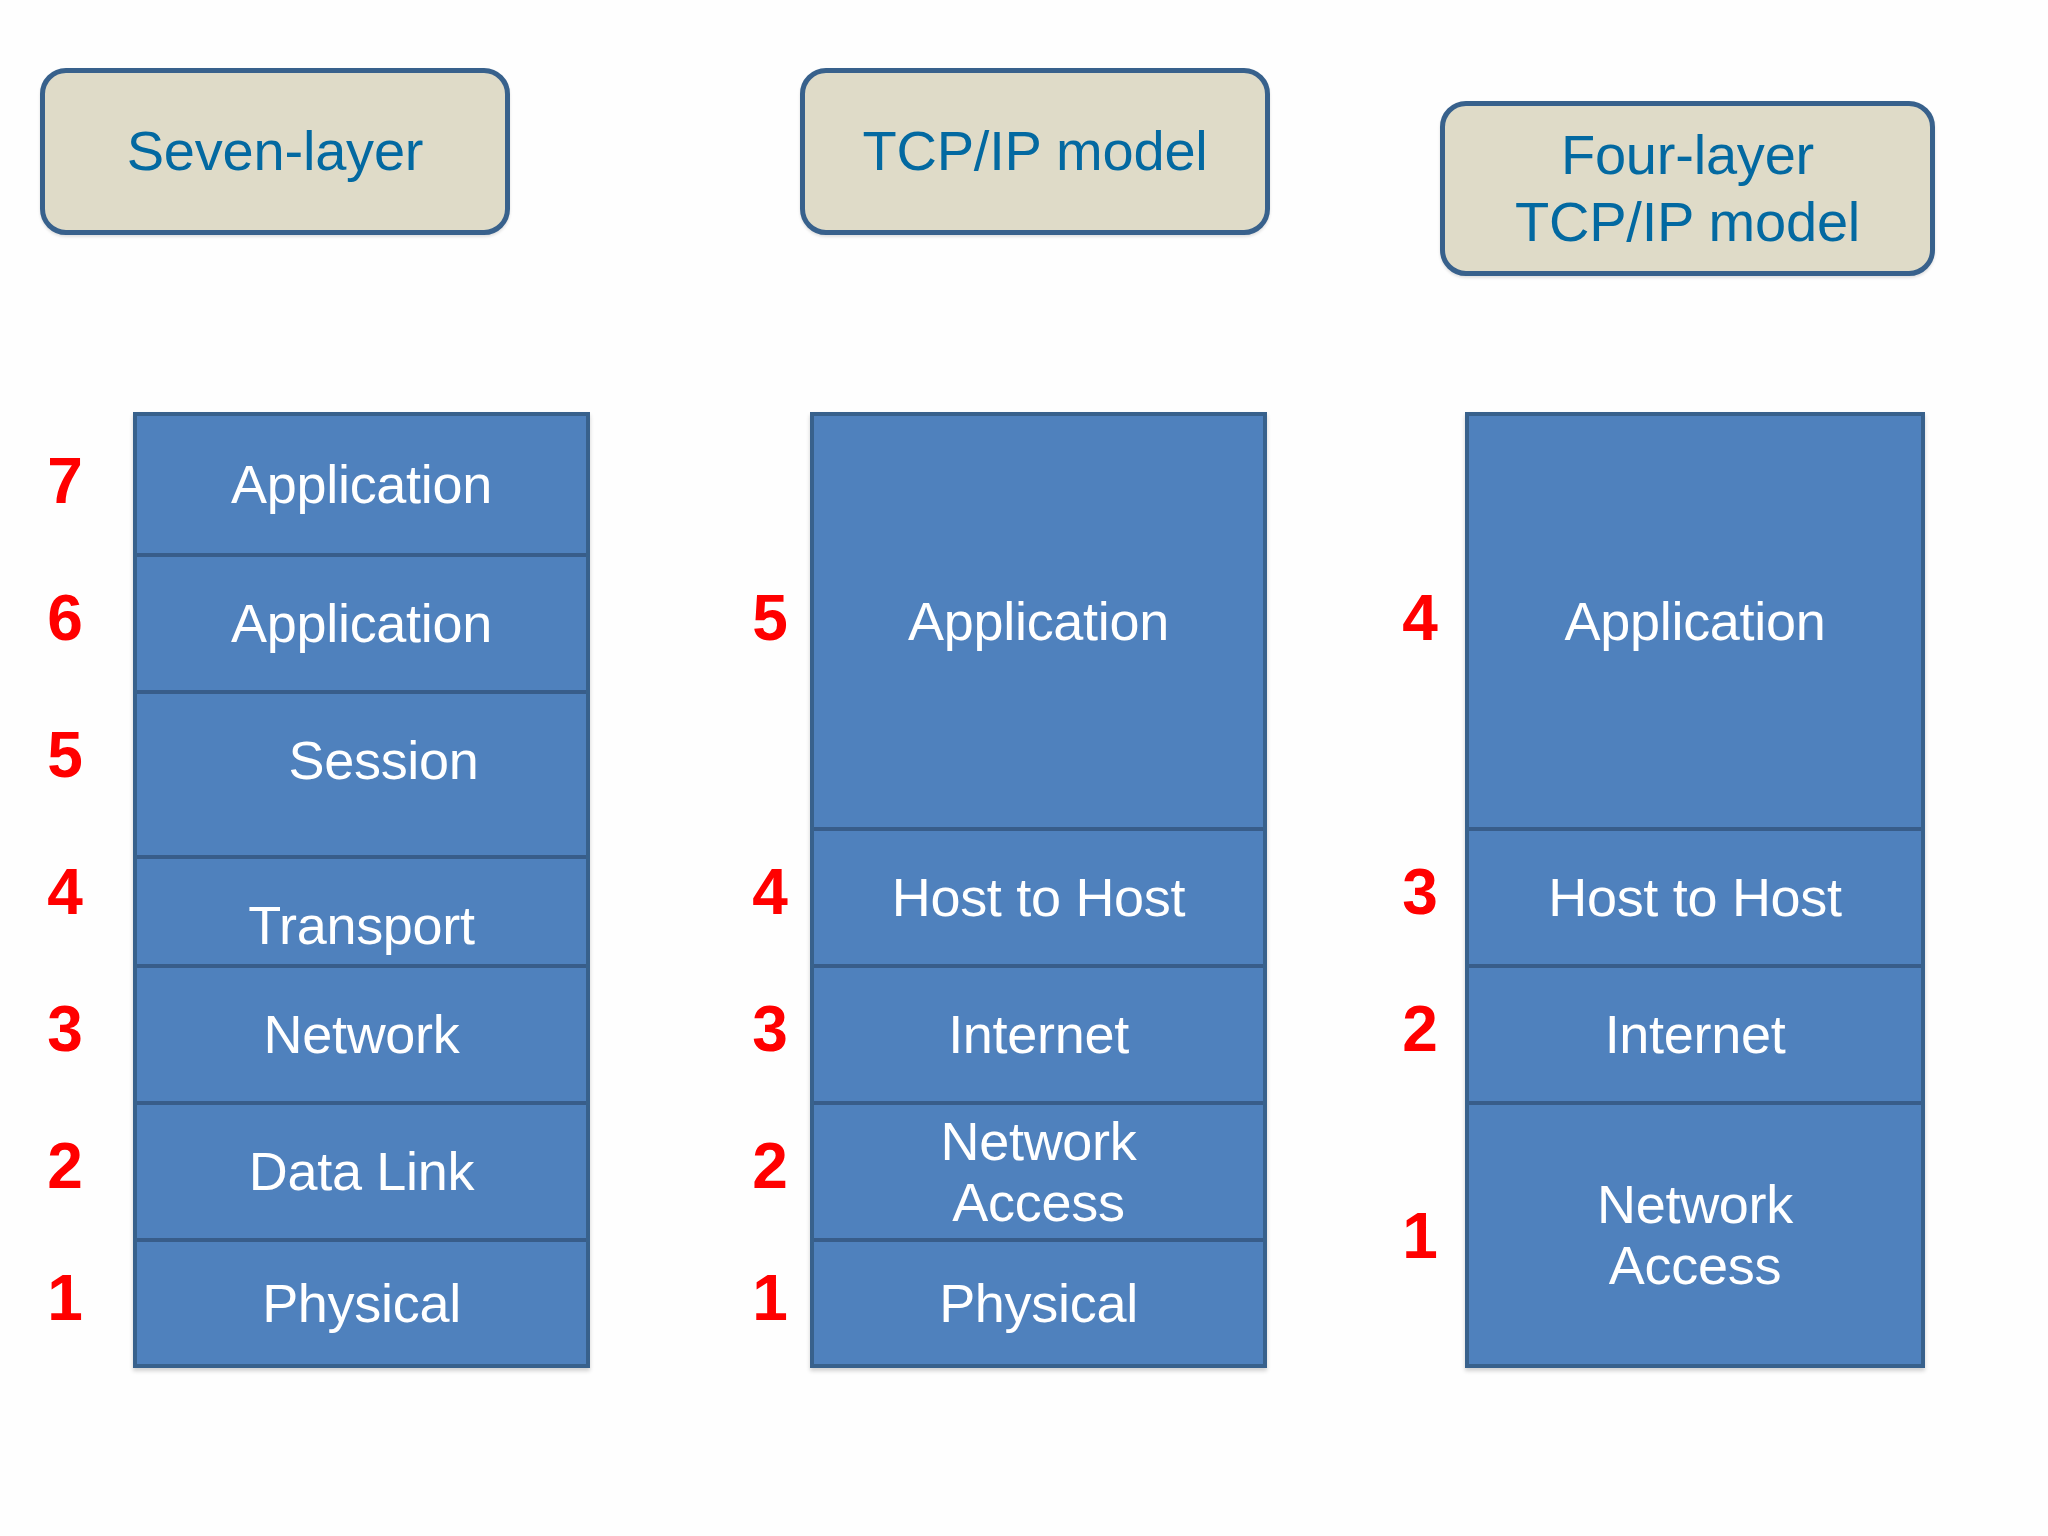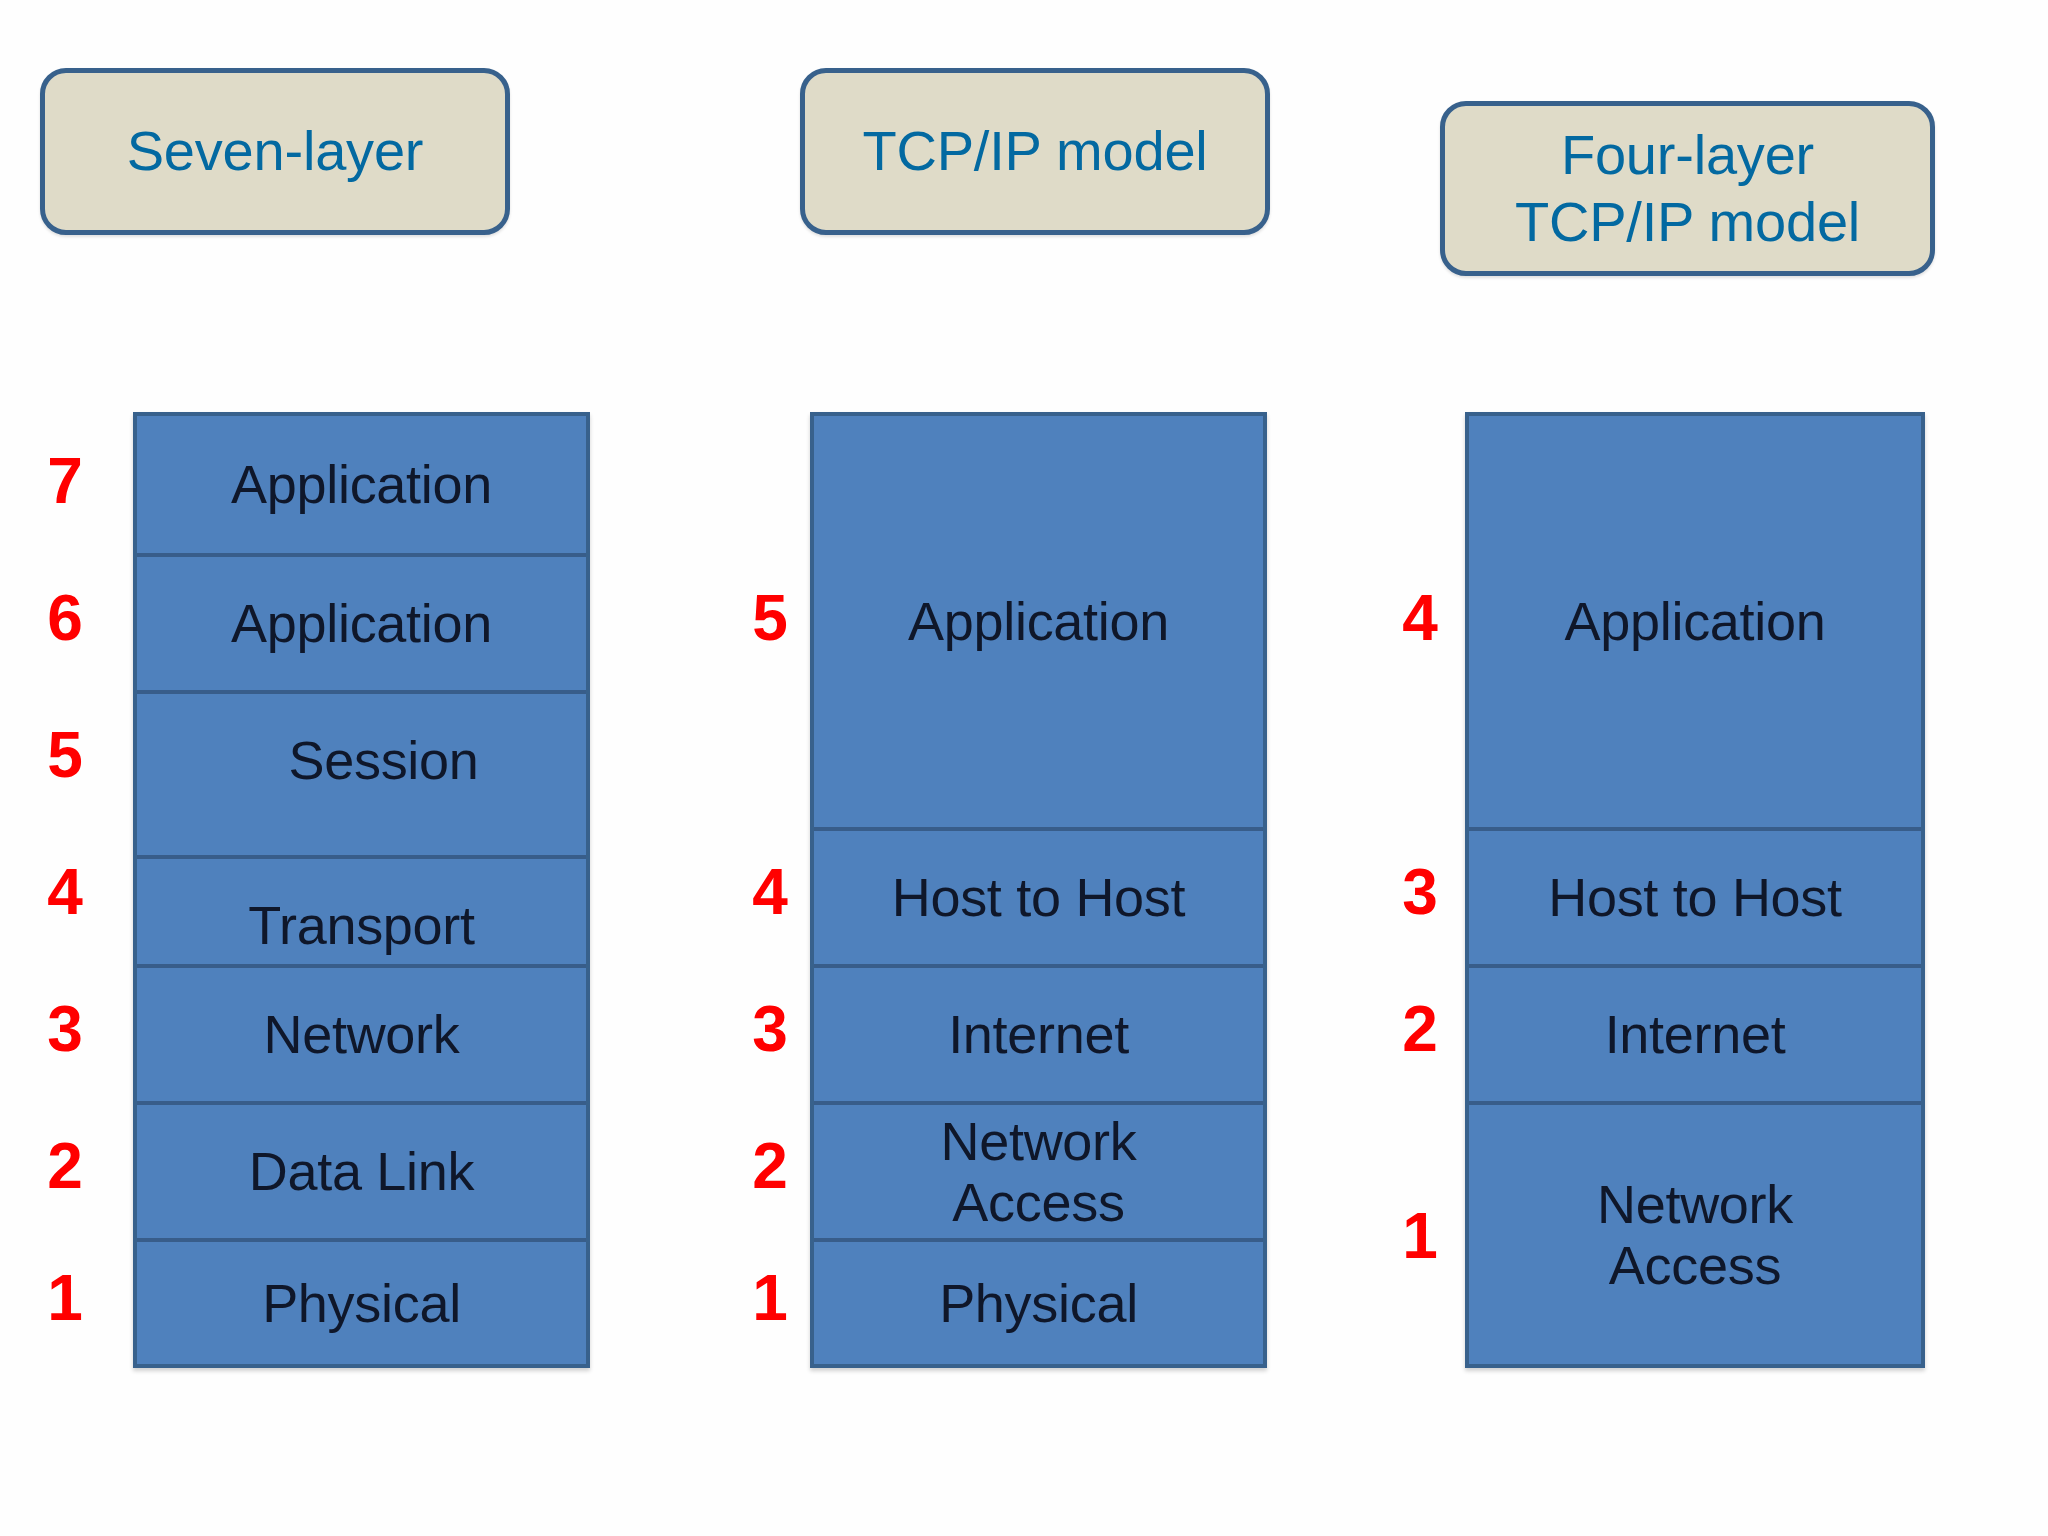--- a/index.html
+++ b/index.html
@@ -32,21 +32,21 @@
     border:4px solid #38618c;
     background:#4f81bd;
     box-shadow:0 3px 4px rgba(0,0,0,.18);
   }
   .layer{
     position:absolute;
     left:0;right:0;
     box-sizing:border-box;
     background:#4f81bd;
     display:flex;align-items:center;justify-content:center;
-    color:#0f172a;
+    color:#ffffff;
     font-size:54px;
     line-height:1.12;
     text-align:center;
     letter-spacing:-0.3px;
   }
   .layer + .layer{border-top:4px solid #385d8a;}
   .layer .txt{display:block;padding:0 10px;}
   .layer .txt .l2{display:block;}
 
   

